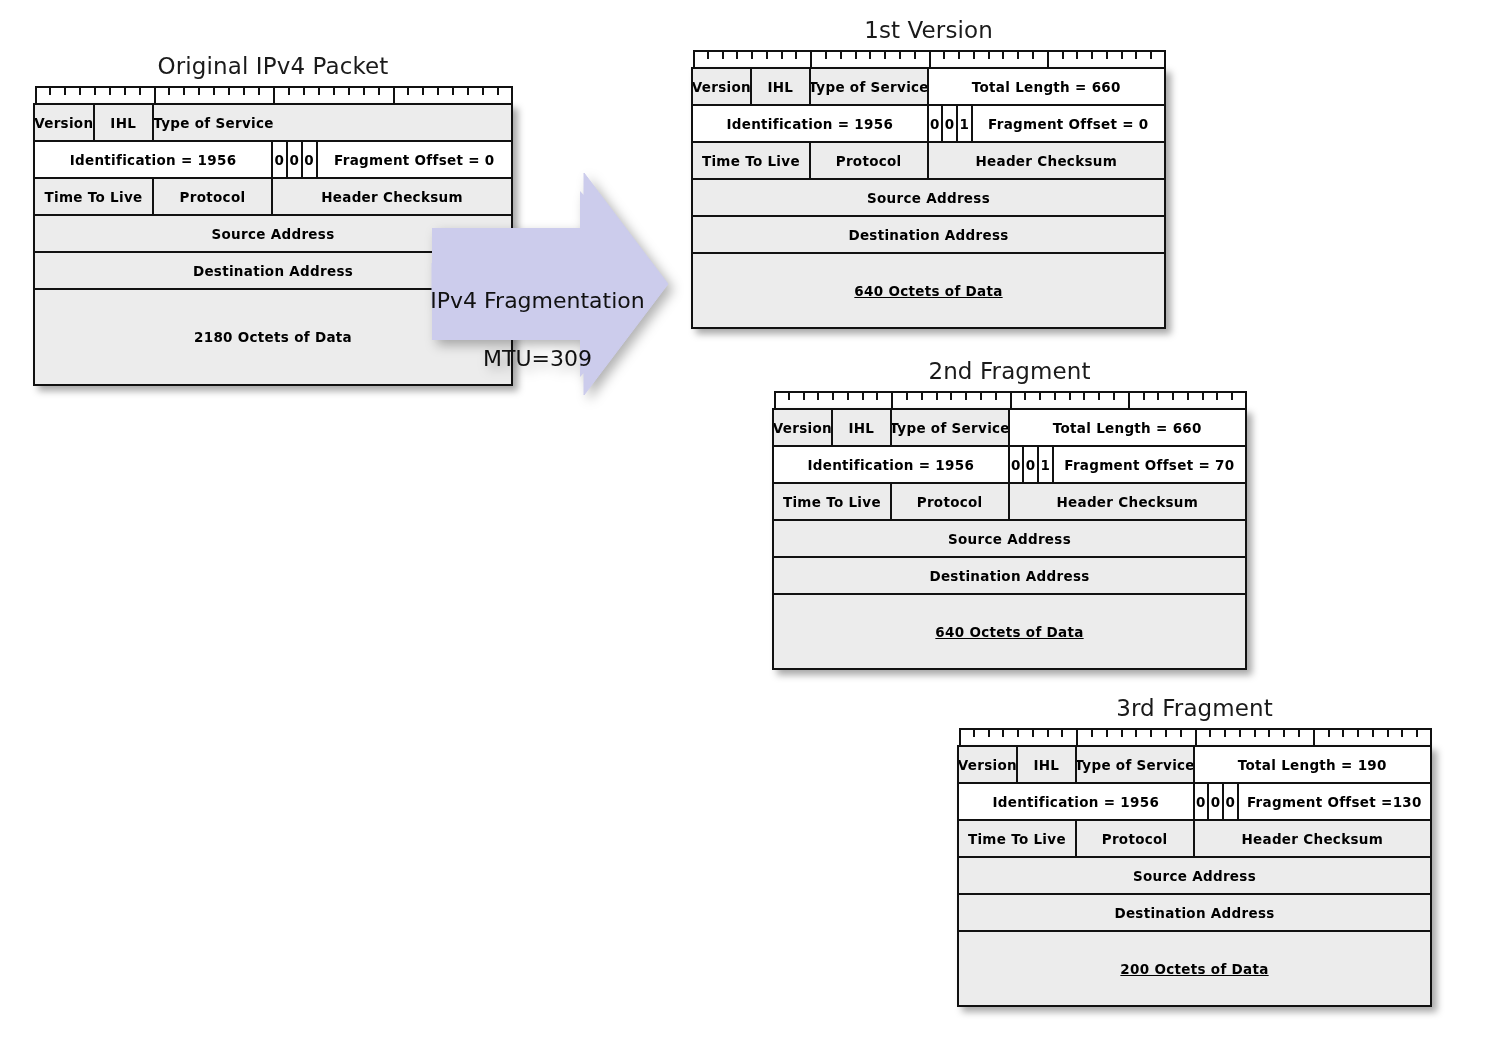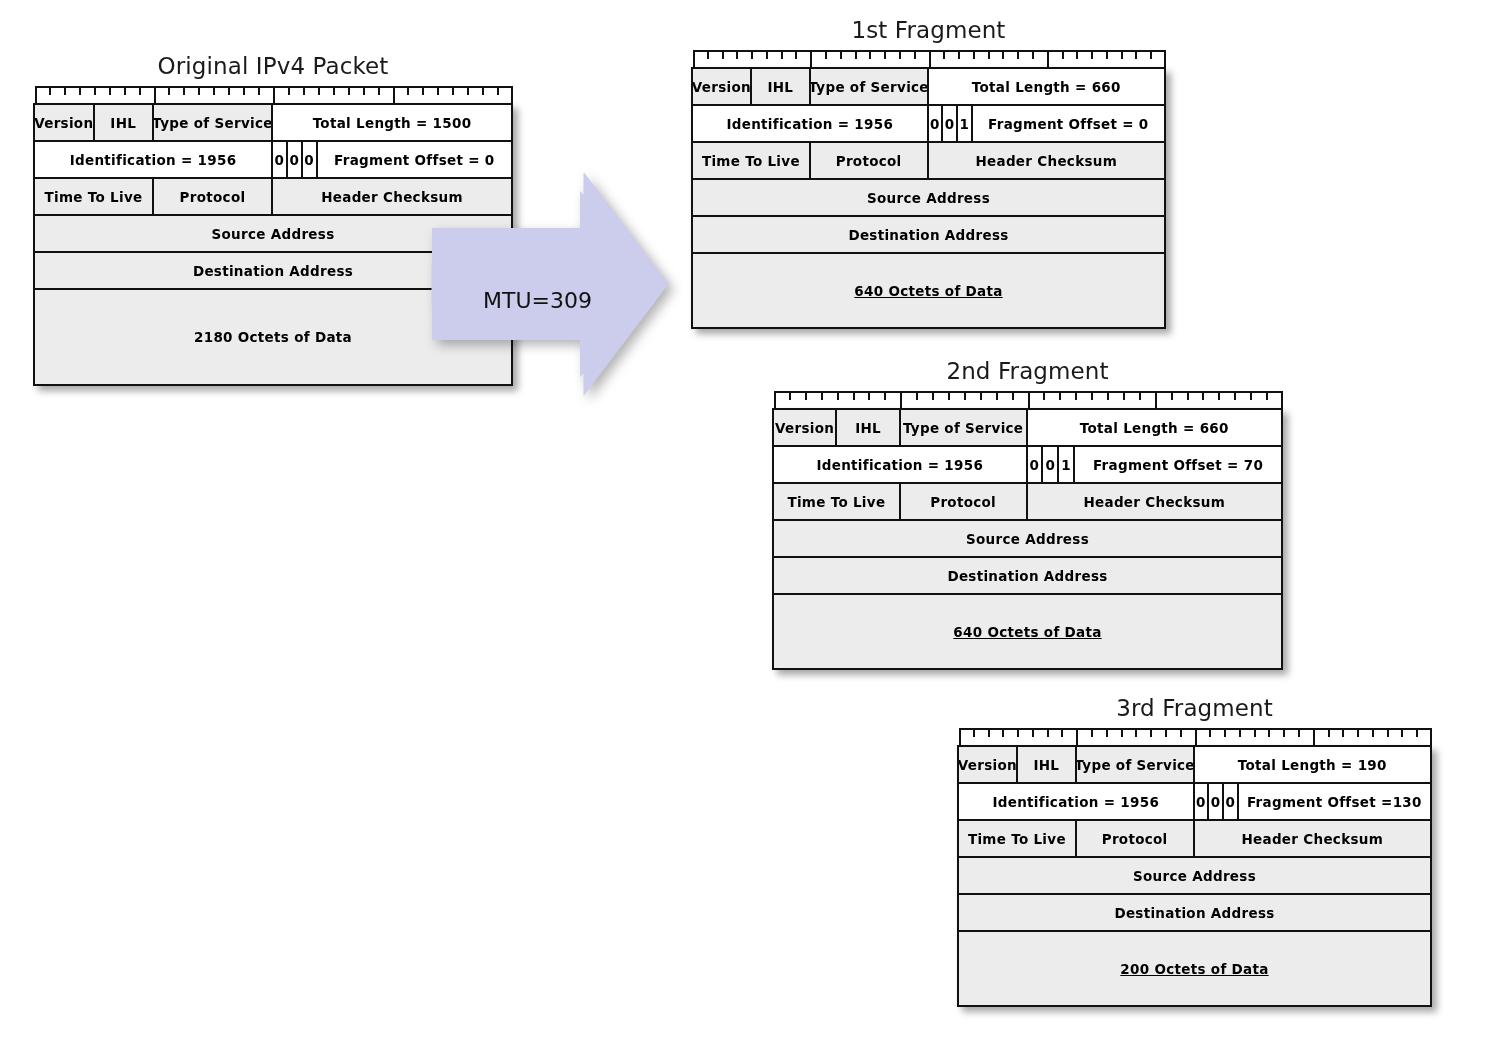--- a/index.html
+++ b/index.html
@@ -156,21 +156,20 @@
       <div class="tick short" style="left: calc(93.75% - 1px);"></div>
       <div class="tick short" style="left: calc(96.875% - 1px);"></div>
       <div class="tick tall" style="left: calc(100% - 2px);"></div>
     </div>
   <div class="packet-box">
 
     <div class="prow r-head">
       <div class="cell" style="width:12.5%">Version</div>
       <div class="cell" style="width:12.5%">IHL</div>
       <div class="cell" style="width:25%">Type of Service</div>
-      <div class="cell white" style="width:50%">Total Length = 1500</div>
     </div>
 
     <div class="prow r-data">
       <div class="cell white" style="width:50%">Identification = 1956</div>
       <div class="cell flagbit" style="width:3.125%">0</div>
       <div class="cell flagbit" style="width:3.125%">0</div>
       <div class="cell flagbit" style="width:3.125%">0</div>
       <div class="cell white" style="width:40.625%">Fragment Offset = 0</div>
     </div>
 
@@ -194,26 +193,27 @@
   </div>
 </div>
 
 <div class="arrow-wrap" style="left:430px; top:171px; width:240px; height:226px;">
   <svg width="240" height="226" viewBox="0 0 240 226">
     <path d="M 2,92 L 154,92 L 154,2 L 238,113 L 154,224 L 154,134 L 2,134 Z" fill="#ccccec" stroke="#ccccec" stroke-width="1"></path>
     <rect x="2" y="57" width="176" height="112" fill="#ccccec"></rect>
     <path d="M 150,20 L 238,113 L 150,206 Z" fill="#ccccec"></path>
   </svg>
   <div class="arrow-label" style="top:86px;">
+    <div>IPv4 Fragmentation</div>
     <div>MTU=309</div>
   </div>
 </div>
 
 <div class="packet" id="pk-frag1" style="left:691px; top:17px; width:475px;">
-  <div class="packet-title">1st Fragment</div>
+  <div class="packet-title">1st Version</div>
   <div class="ruler">
       <div class="baseline"></div>
       <div class="tick tall" style="left: calc(0% + 0px);"></div>
       <div class="tick short" style="left: calc(3.125% - 1px);"></div>
       <div class="tick short" style="left: calc(6.25% - 1px);"></div>
       <div class="tick short" style="left: calc(9.375% - 1px);"></div>
       <div class="tick short" style="left: calc(12.5% - 1px);"></div>
       <div class="tick short" style="left: calc(15.625% - 1px);"></div>
       <div class="tick short" style="left: calc(18.75% - 1px);"></div>
       <div class="tick short" style="left: calc(21.875% - 1px);"></div>
@@ -273,21 +273,21 @@
     <div class="prow r-data">
       <div class="cell" style="width:100%">Destination Address</div>
     </div>
 
     <div class="prow r-payload-big">
       <div class="cell" style="width:100%">640 Octets of Data</div>
     </div>
   </div>
 </div>
 
-<div class="packet" id="pk-frag2" style="left:772px; top:358px; width:511px;">
+<div class="packet" id="pk-frag2" style="left:772px; top:358px; width:475px;">
   <div class="packet-title">2nd Fragment</div>
   <div class="ruler">
       <div class="baseline"></div>
       <div class="tick tall" style="left: calc(0% + 0px);"></div>
       <div class="tick short" style="left: calc(3.125% - 1px);"></div>
       <div class="tick short" style="left: calc(6.25% - 1px);"></div>
       <div class="tick short" style="left: calc(9.375% - 1px);"></div>
       <div class="tick short" style="left: calc(12.5% - 1px);"></div>
       <div class="tick short" style="left: calc(15.625% - 1px);"></div>
       <div class="tick short" style="left: calc(18.75% - 1px);"></div>

